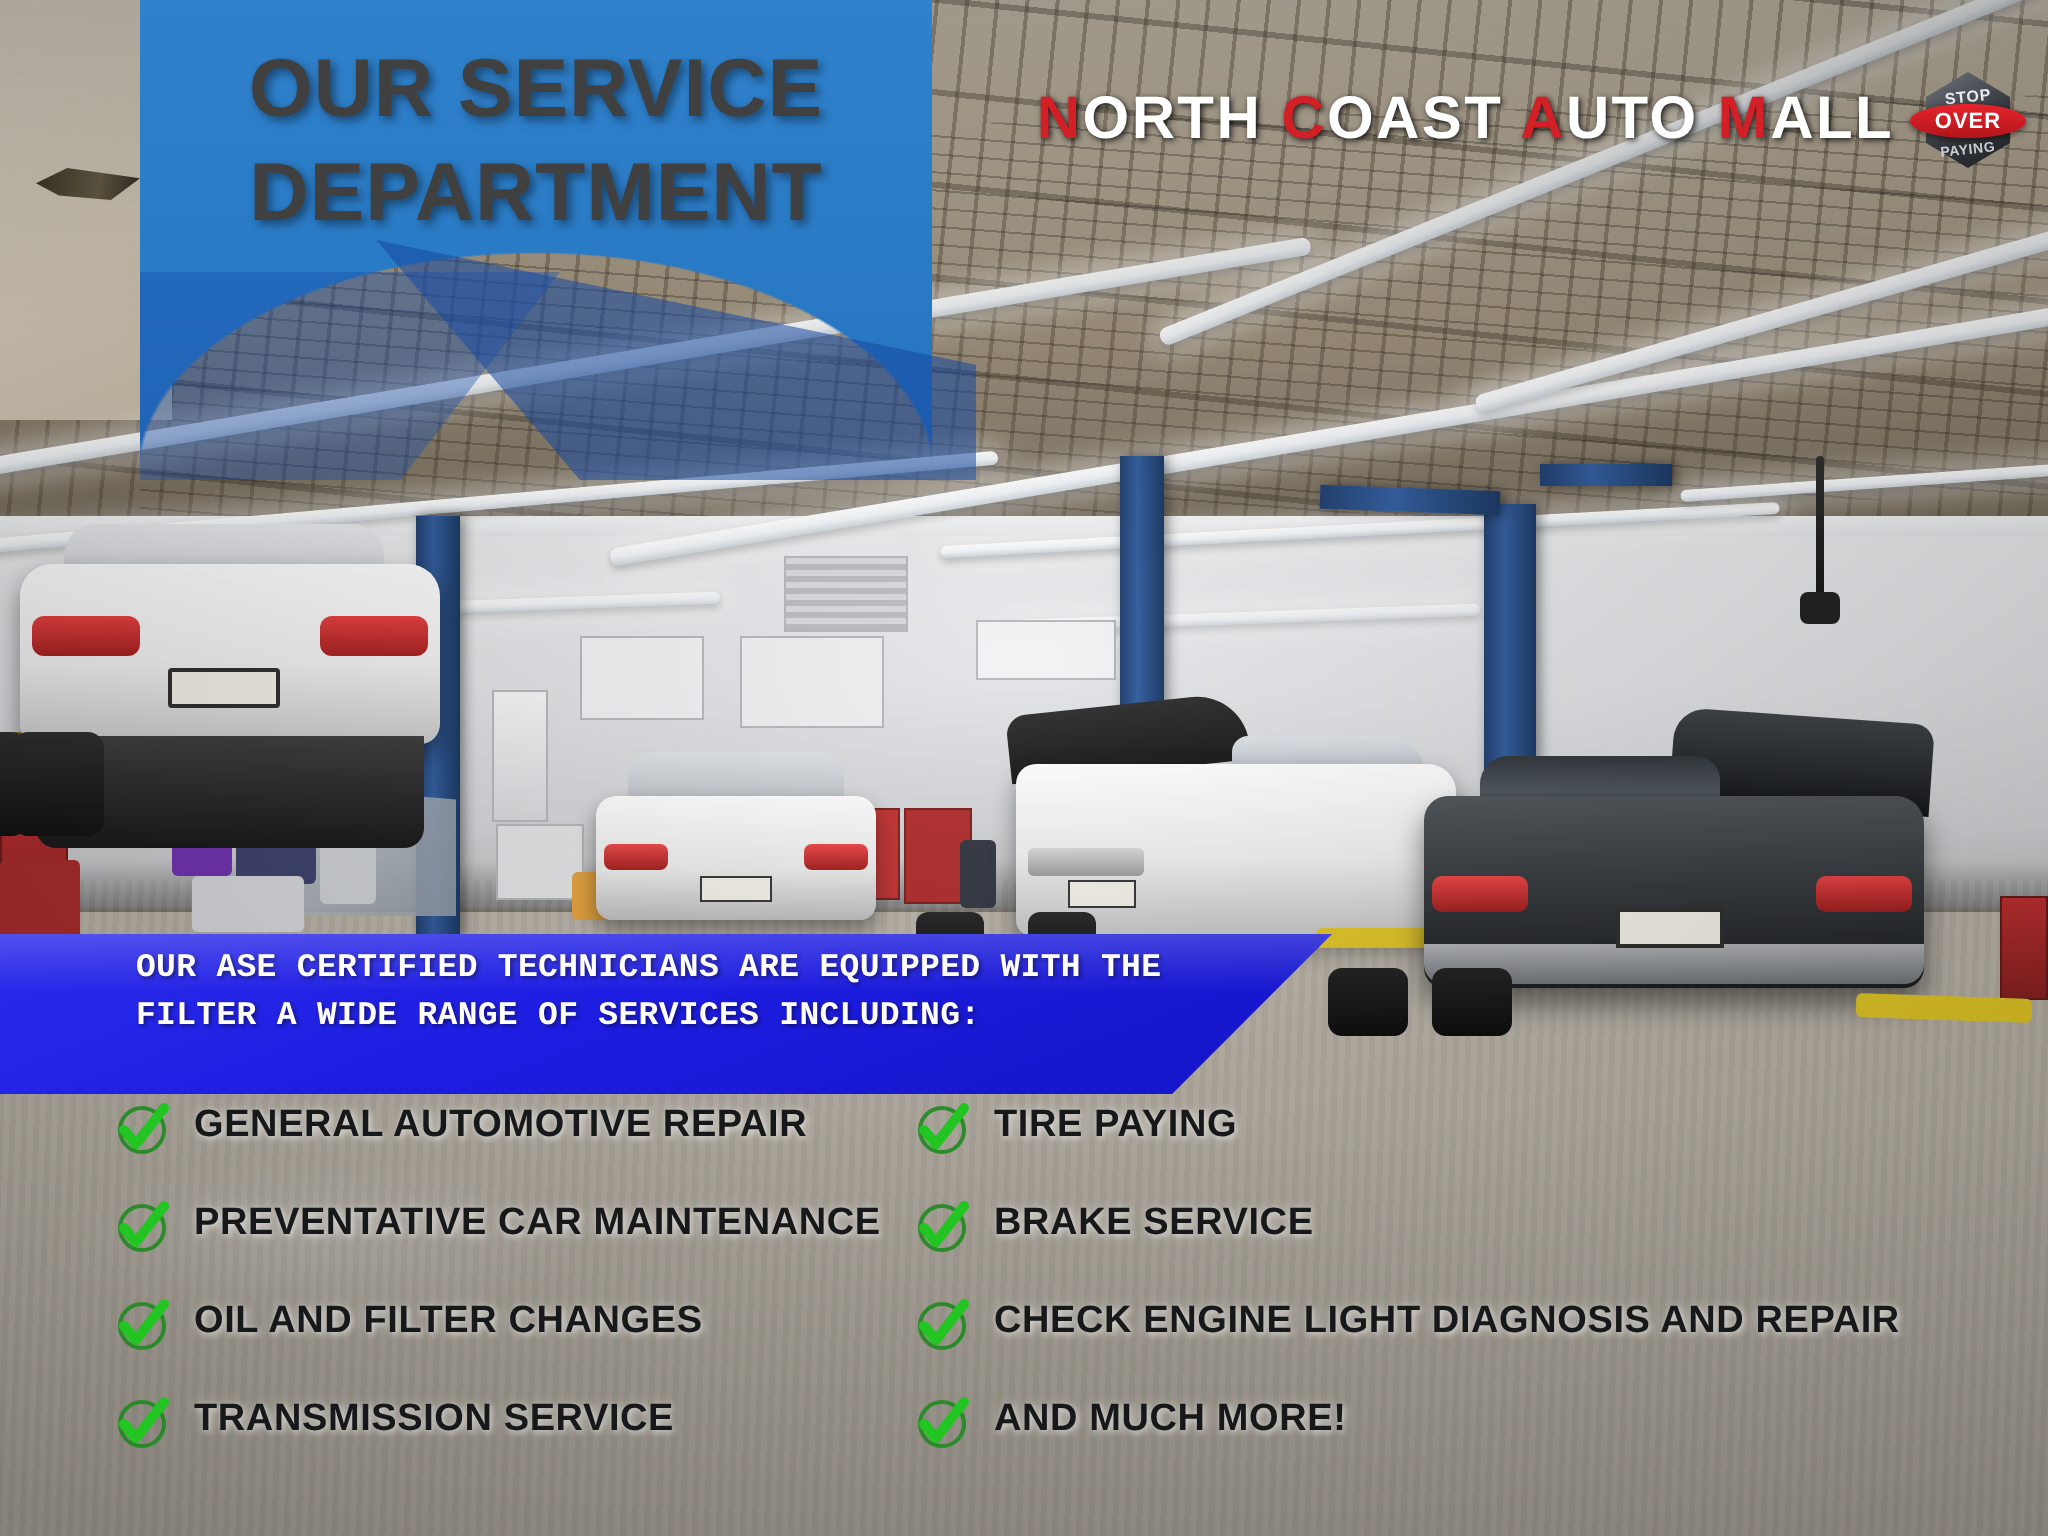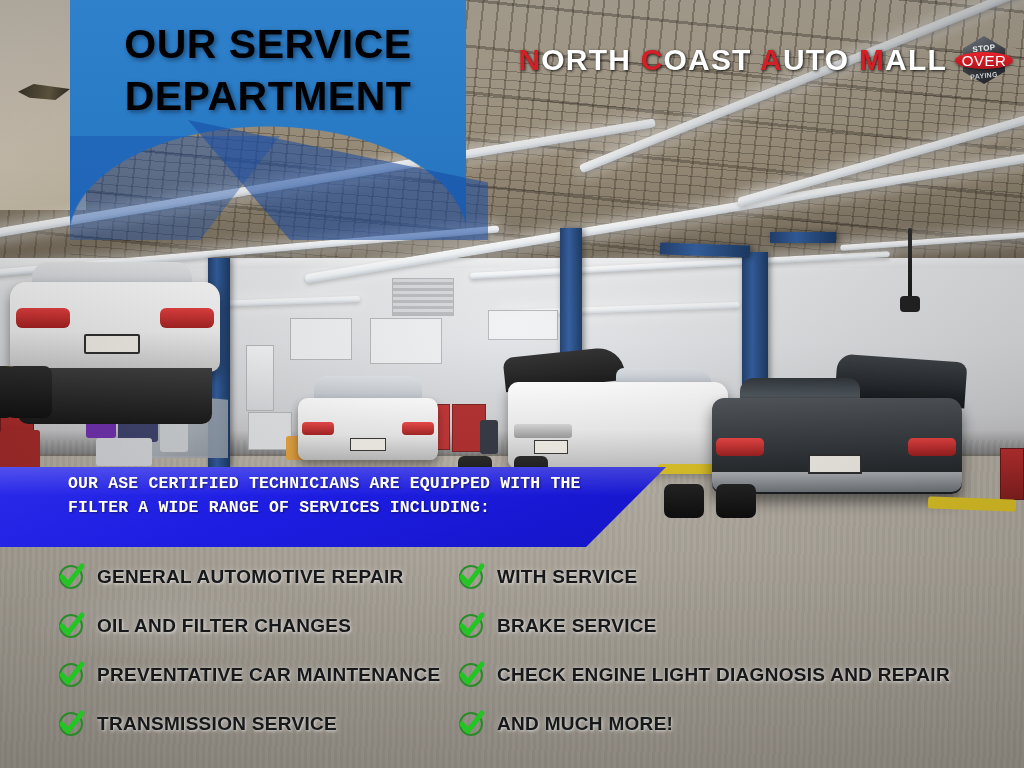--- a/index.html
+++ b/index.html
@@ -236,21 +236,21 @@
     background:rgba(21,72,160,.55);
     clip-path:polygon(0 0, 100% 52%, 100% 100%, 34% 100%);
   }
   .header-accent2{
     position:absolute; left:70px; top:136px; width:210px; height:104px;
     background:rgba(24,80,172,.40);
     clip-path:polygon(0 0, 100% 0, 62% 100%, 0 100%);
   }
   .header-title{
     position:absolute; left:70px; top:18px; width:396px;
-    text-align:center; color:#000000; font-weight:bold;
+    text-align:center; color:#404040; font-weight:bold;
     font-size:41px; line-height:52px; letter-spacing:.5px;
     text-shadow:2px 2px 5px rgba(0,0,0,.45);
   }
   .header-title .l2{ display:block; }
 
   
   .brand{
     position:absolute; right:12px; top:38px; height:44px;
     display:flex; align-items:center; gap:9px;
   }
@@ -281,21 +281,21 @@
     transform:rotate(-6deg);
   }
   .badge .oval{
     position:absolute; left:-1px; top:16px; width:58px; height:17px;
     background:linear-gradient(#e8232c,#b2151c);
     border-radius:50%/50%; box-shadow:0 1px 3px rgba(0,0,0,.55);
   }
   .badge .t-mid{
     position:absolute; left:-1px; top:16px; width:58px; height:17px;
     display:flex; align-items:center; justify-content:center;
-    font-size:15px; font-weight:normal; color:#fff; letter-spacing:.5px;
+    font-size:11px; font-weight:bold; color:#fff; letter-spacing:.5px;
   }
 
   
   .banner{
     position:absolute; left:0; top:467px; width:666px; height:80px;
     background:linear-gradient(160deg,#2b2bea 0%,#1d1de2 45%,#1414c6 100%);
     clip-path:polygon(0 0, 100% 0, 88% 100%, 0 100%);
     box-shadow:0 3px 8px rgba(0,0,0,.35);
   }
   .banner-sheen{
@@ -310,21 +310,21 @@
     letter-spacing:.15px; text-shadow:1px 1px 2px rgba(0,0,0,.45);font-family:Liberation Mono, monospace;
   }
   .banner-text span{ display:block; }
 
   
   .lists{ position:absolute; left:0; top:552px; width:1024px; height:200px; }
   .col{ position:absolute; top:0; }
   .col.left{ left:58px; width:420px; }
   .col.right{ left:458px; width:560px; }
   .srv{
-    display:flex; align-items:center; gap:13px; height:49px;
+    display:flex; align-items:flex-start; gap:13px; height:49px;
   }
   .srv .label{
     font-size:19px; font-weight:bold; color:#16181a;
     letter-spacing:.3px; white-space:nowrap;
     text-shadow:1px 1px 3px rgba(255,255,255,.55), 0 0 7px rgba(255,255,255,.35);
   }
   .check{ position:relative; width:26px; height:26px; flex:0 0 26px; }
   .check .ring{
     position:absolute; inset:1px; border-radius:50%;
     border:2.5px solid #1f8a1f; opacity:.9;
@@ -481,51 +481,51 @@
         </span>
         <span class="label">GENERAL AUTOMOTIVE REPAIR</span>
       </div>
       <div class="srv">
         <span class="check">
           <span class="ring"></span>
           <svg width="30" height="30" viewBox="0 0 30 30">
               <path d="M6 16 L12 23 L26 5" fill="none" stroke="#22c522" stroke-width="5" stroke-linecap="round" stroke-linejoin="round"></path>
             </svg>
         </span>
+        <span class="label">PREVENTATIVE CAR MAINTENANCE</span>
+      </div>
+      <div class="srv">
+        <span class="check">
+          <span class="ring"></span>
+          <svg width="30" height="30" viewBox="0 0 30 30">
+              <path d="M6 16 L12 23 L26 5" fill="none" stroke="#22c522" stroke-width="5" stroke-linecap="round" stroke-linejoin="round"></path>
+            </svg>
+        </span>
         <span class="label">OIL AND FILTER CHANGES</span>
       </div>
       <div class="srv">
         <span class="check">
           <span class="ring"></span>
           <svg width="30" height="30" viewBox="0 0 30 30">
               <path d="M6 16 L12 23 L26 5" fill="none" stroke="#22c522" stroke-width="5" stroke-linecap="round" stroke-linejoin="round"></path>
             </svg>
         </span>
-        <span class="label">PREVENTATIVE CAR MAINTENANCE</span>
-      </div>
-      <div class="srv">
-        <span class="check">
-          <span class="ring"></span>
-          <svg width="30" height="30" viewBox="0 0 30 30">
-              <path d="M6 16 L12 23 L26 5" fill="none" stroke="#22c522" stroke-width="5" stroke-linecap="round" stroke-linejoin="round"></path>
-            </svg>
-        </span>
         <span class="label">TRANSMISSION SERVICE</span>
       </div>
     </div>
 
     <div class="col right">
       <div class="srv">
         <span class="check">
           <span class="ring"></span>
           <svg width="30" height="30" viewBox="0 0 30 30">
               <path d="M6 16 L12 23 L26 5" fill="none" stroke="#22c522" stroke-width="5" stroke-linecap="round" stroke-linejoin="round"></path>
             </svg>
         </span>
-        <span class="label">WITH SERVICE</span>
+        <span class="label">TIRE PAYING</span>
       </div>
       <div class="srv">
         <span class="check">
           <span class="ring"></span>
           <svg width="30" height="30" viewBox="0 0 30 30">
               <path d="M6 16 L12 23 L26 5" fill="none" stroke="#22c522" stroke-width="5" stroke-linecap="round" stroke-linejoin="round"></path>
             </svg>
         </span>
         <span class="label">BRAKE SERVICE</span>
       </div>

